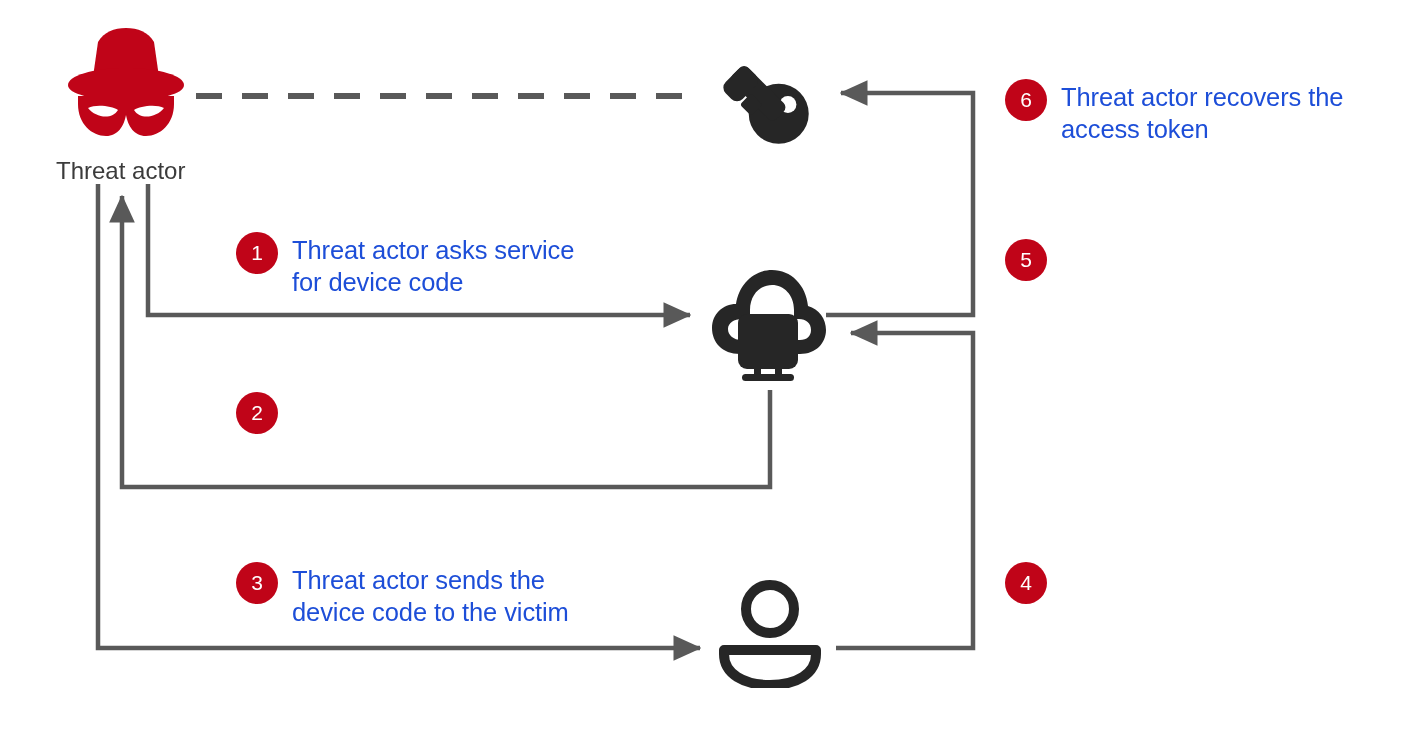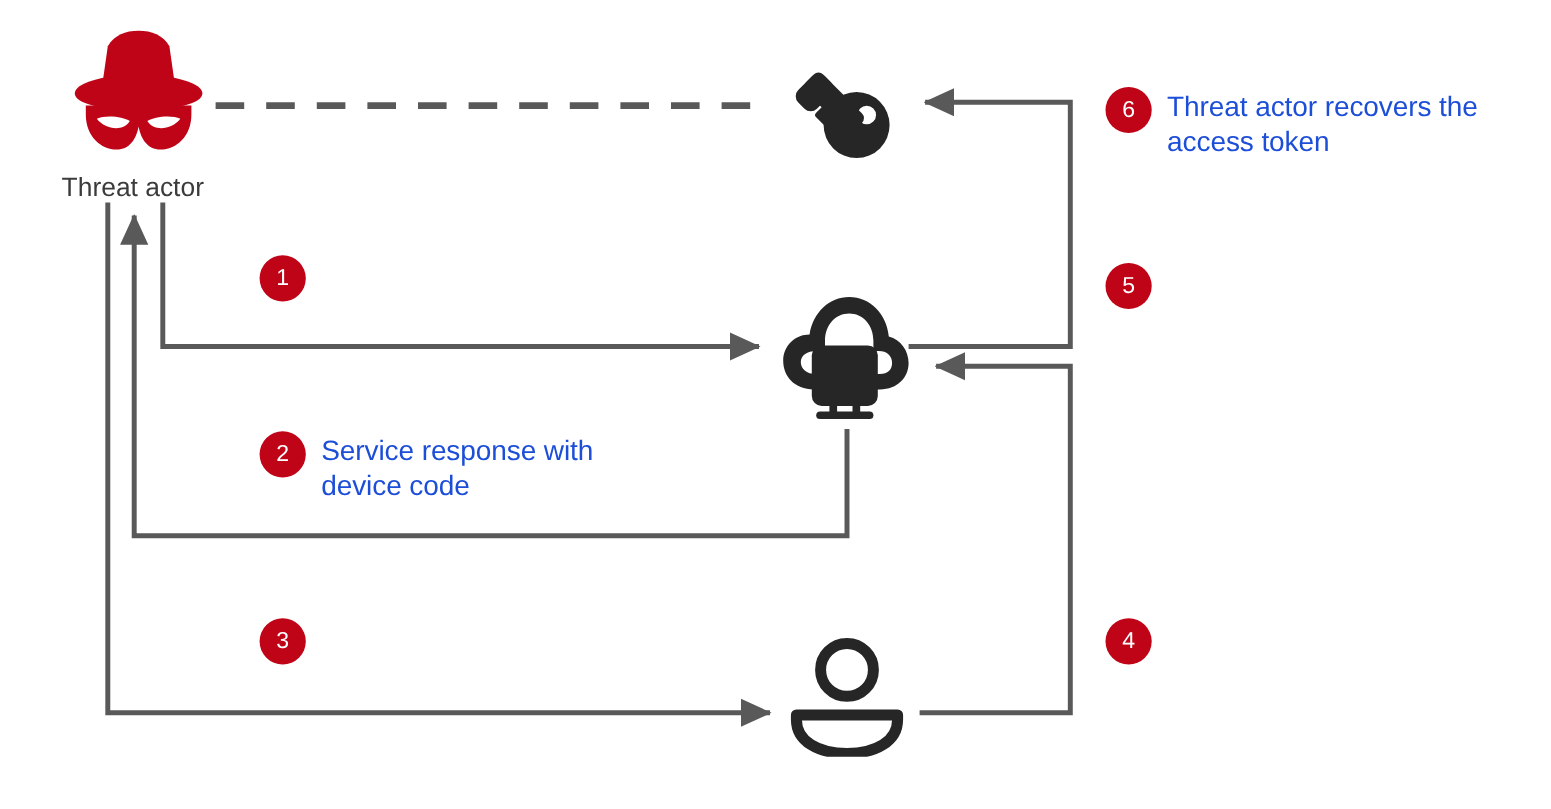--- a/index.html
+++ b/index.html
@@ -158,30 +158,32 @@
 
   <div class="icon-box" style="left:712px; top:578px; width:116px; height:110px;">
     <svg width="116" height="110" viewBox="0 0 116 110" xmlns="http://www.w3.org/2000/svg">
       <circle cx="58" cy="31" r="24" fill="none" stroke="#262626" stroke-width="10"></circle>
       <path d="M12 72 L104 72 L104 76 C104 96 84 107 58 107 C32 107 12 96 12 76 Z" fill="none" stroke="#262626" stroke-width="10" stroke-linejoin="round"></path>
     </svg>
   </div>
 
   <div class="step" style="left:236px; top:232px;">
     <div class="badge">1</div>
+    <div class="step-text">Threat actor asks service
+for device code</div>
   </div>
 
   <div class="step" style="left:236px; top:392px;">
     <div class="badge">2</div>
-    <div class="step-text">Service response with
-device code</div>
   </div>
 
   <div class="step" style="left:236px; top:562px;">
     <div class="badge">3</div>
+    <div class="step-text">Threat actor sends the
+device code to the victim</div>
   </div>
 
   <div class="step" style="left:1005px; top:562px;">
     <div class="badge">4</div>
   </div>
 
   <div class="step" style="left:1005px; top:239px;">
     <div class="badge">5</div>
   </div>
 

